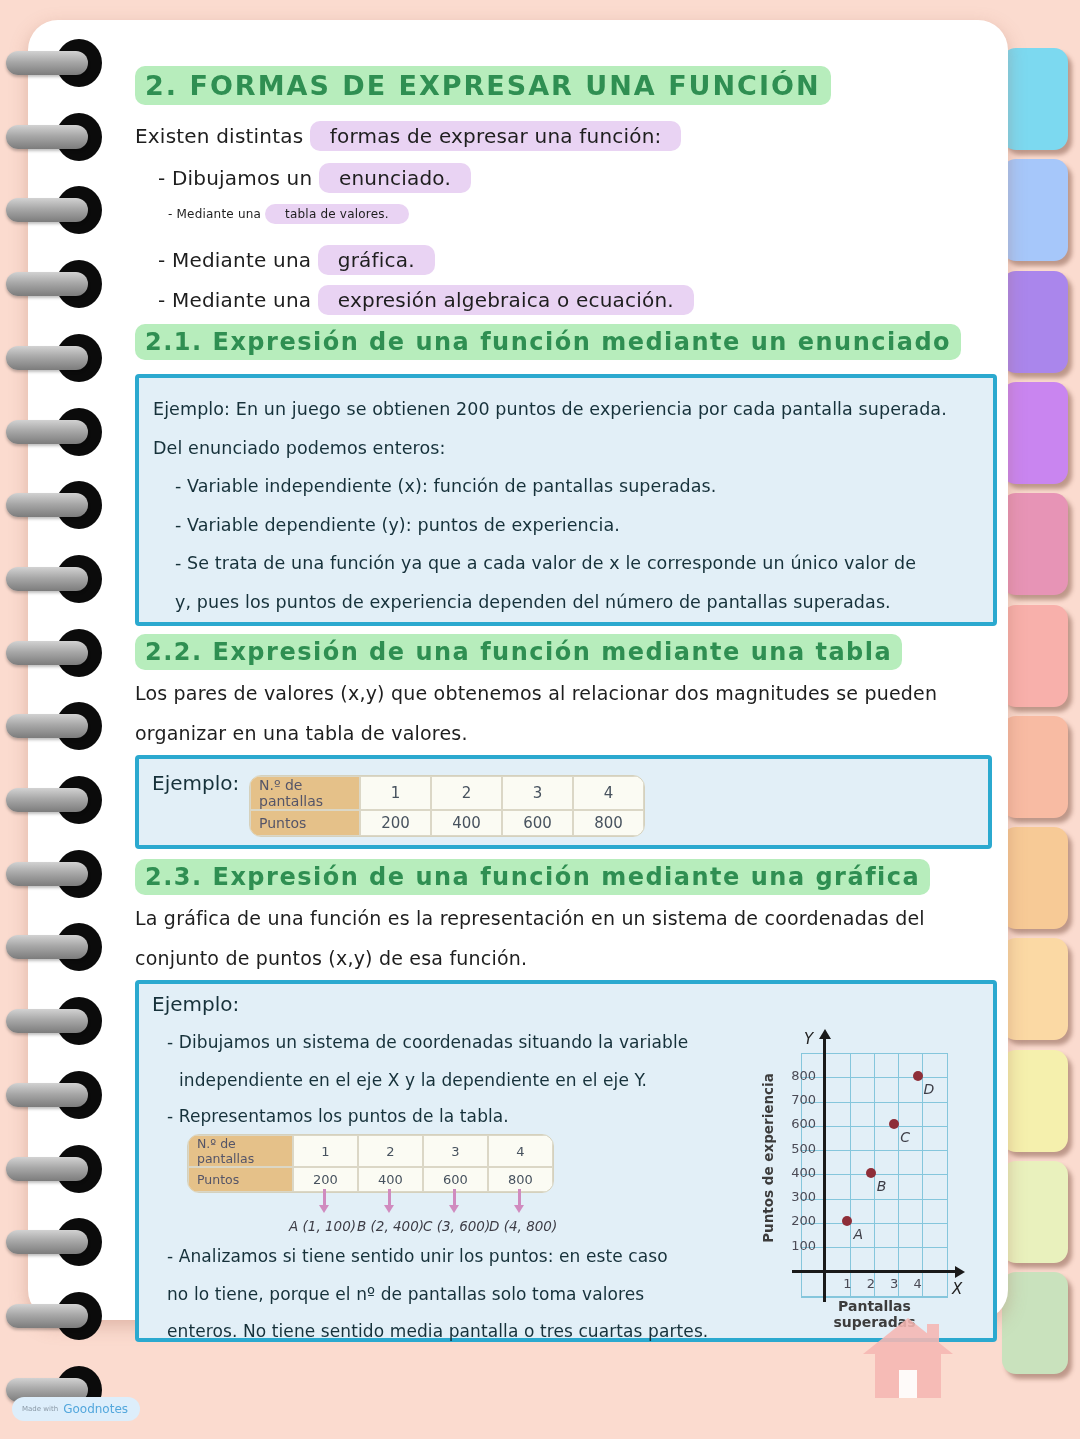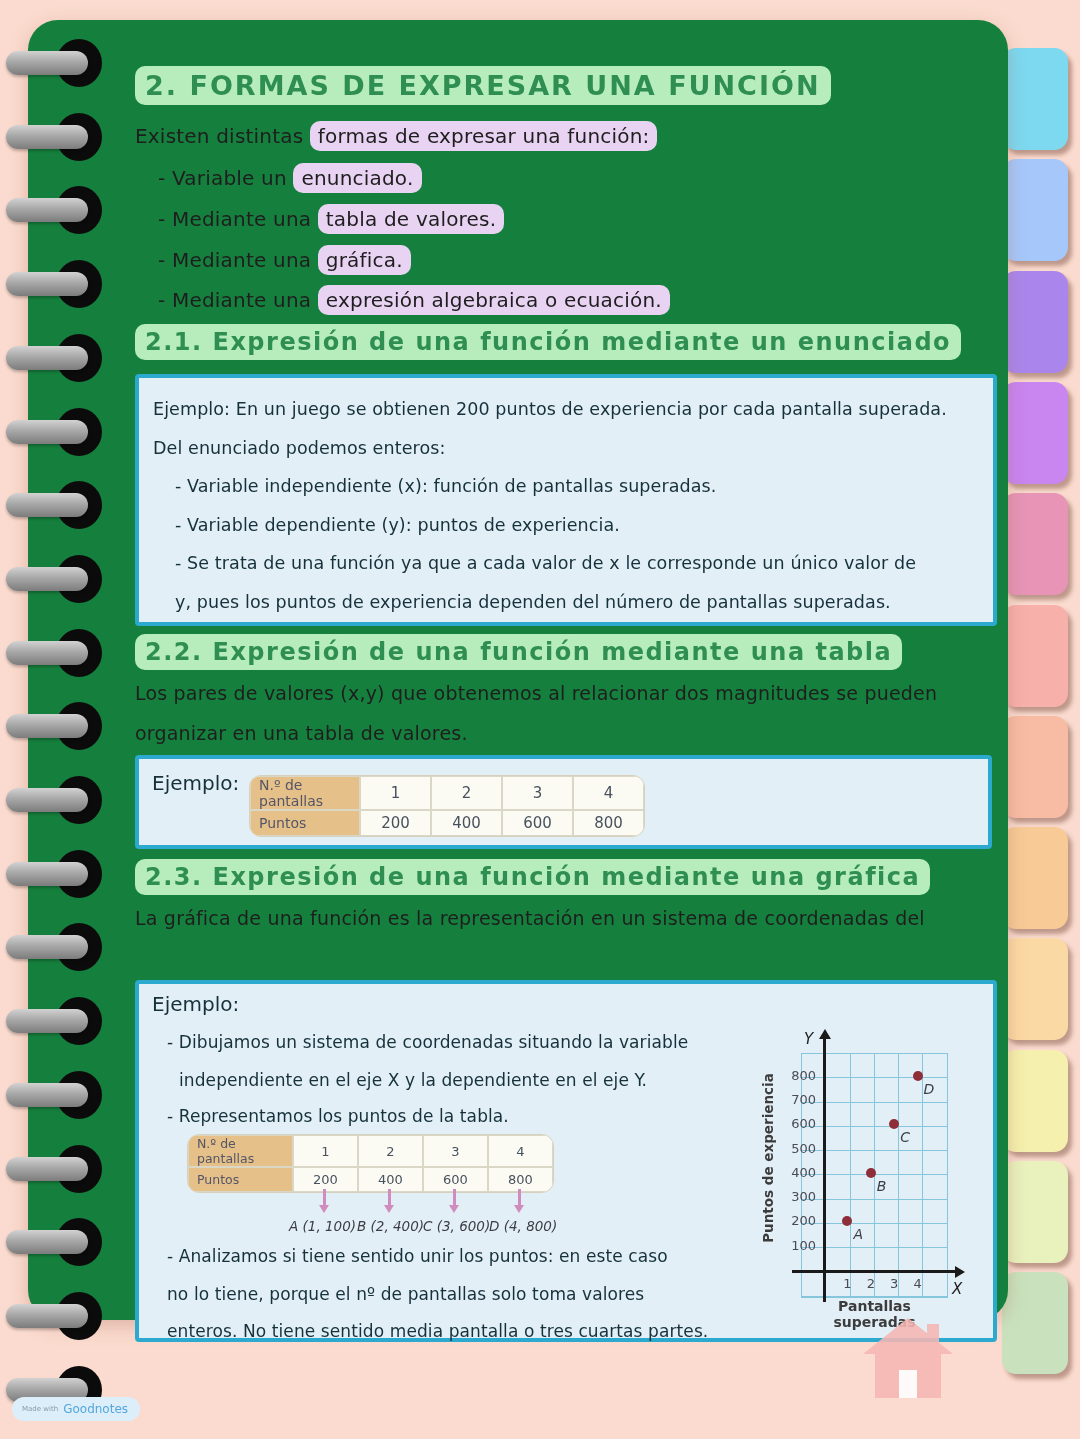--- a/index.html
+++ b/index.html
@@ -14,21 +14,21 @@
   
   .tab {
     position:absolute; left:1002px; width:66px; height:102px;
     border-radius:14px;
     box-shadow:4px 5px 4px rgba(115,70,55,.45);
     z-index:1;
   }
   
   .page {
     position:absolute; left:28px; top:20px; width:980px; height:1300px;
-    background:#15803d; border-radius:30px;
+    background:#ffffff; border-radius:30px;
     box-shadow:0 6px 18px rgba(170,110,90,.35);
     z-index:2;
   }
   
   .binding { position:absolute; left:0; top:0; width:120px; height:1439px; z-index:3; }
   .ring-hole {
     position:absolute; left:56px; width:46px; height:48px;
     background:#0b0b0b; border-radius:50%;
   }
   .ring-bar {
@@ -40,21 +40,21 @@
   
   .abs { position:absolute; }
   .title {
     font-size:27px; letter-spacing:2px; color:#2f8f52; font-weight:bold;
   }
   .hl-green { background:#b7edbc; padding:4px 10px; border-radius:10px; }
   .heading {
     font-size:24px; letter-spacing:1.5px; color:#2f8f52; font-weight:bold;
   }
   .body-text { font-size:19px; color:#1e1e1e; letter-spacing:.2px; }
-  .hl-purple { background:#e9d3f3; padding:3px 8px; border-radius:10px; }
+  .hl-purple { background:#e9d3f3; padding:3px 20px; border-radius:10px; }
   
   .ex-box {
     position:absolute; background:#e2eff7; border:4px solid #2ba9cf; border-radius:4px;
   }
   .box-text { font-size:17.5px; color:#16313a; letter-spacing:.1px; }
   .s23-text { font-size:17px; color:#16313a; letter-spacing:.1px; }
   .ejemplo { font-size:20px; color:#16313a; }
   
   table.vals { border-collapse:separate; border-spacing:0; background:#fbfbf3;
     border-radius:12px; overflow:hidden; border:1px solid #d5d1bd; }
@@ -141,23 +141,23 @@
 <div class="page">
 
   <div class="abs" style="left:107px; top:50px;">
     <span class="title hl-green">2. FORMAS DE EXPRESAR UNA FUNCIÓN</span>
   </div>
 
   <div class="abs body-text" style="left:107px; top:104px; font-size:20px;">
     <span>Existen distintas </span><span class="hl-purple">formas de expresar una función:</span>
   </div>
   <div class="abs body-text" style="left:130px; top:146px; font-size:20px;">
-    <span>- Variable un </span><span class="hl-purple">enunciado.</span>
-  </div>
-  <div class="abs body-text" style="left:130px; top:187px; font-size:20px;">
+    <span>- Dibujamos un </span><span class="hl-purple">enunciado.</span>
+  </div>
+  <div class="abs body-text" style="left:140px; top:187px; font-size:12px;">
     <span>- Mediante una </span><span class="hl-purple">tabla de valores.</span>
   </div>
   <div class="abs body-text" style="left:130px; top:228px; font-size:20px;">
     <span>- Mediante una </span><span class="hl-purple">gráfica.</span>
   </div>
   <div class="abs body-text" style="left:130px; top:268px; font-size:20px;">
     <span>- Mediante una </span><span class="hl-purple">expresión algebraica o ecuación.</span>
   </div>
 
   <div class="abs" style="left:107px; top:308px;">
@@ -199,20 +199,21 @@
         <td>800</td>
       </tr>
     </tbody>
       </table>
   </div>
 
   <div class="abs" style="left:107px; top:843px;">
     <span class="heading hl-green">2.3. Expresión de una función mediante una gráfica</span>
   </div>
   <div class="abs body-text" style="left:107px; top:887px;">La gráfica de una función es la representación en un sistema de coordenadas del</div>
+  <div class="abs body-text" style="left:107px; top:927px;">conjunto de puntos (x,y) de esa función.</div>
 
   <div class="ex-box" style="left:107px; top:960px; width:862px; height:362px;">
     <div class="abs ejemplo" style="left:13px; top:8px;">Ejemplo:</div>
     <div class="abs s23-text" style="left:28px; top:48px;">- Dibujamos un sistema de coordenadas situando la variable</div>
     <div class="abs s23-text" style="left:40px; top:86px;">independiente en el eje X y la dependiente en el eje Y.</div>
     <div class="abs s23-text" style="left:28px; top:122px;">- Representamos los puntos de la tabla.</div>
 
     <table class="vals small abs" style="left:48px; top:150px;">
       <tbody>
           <tr>

